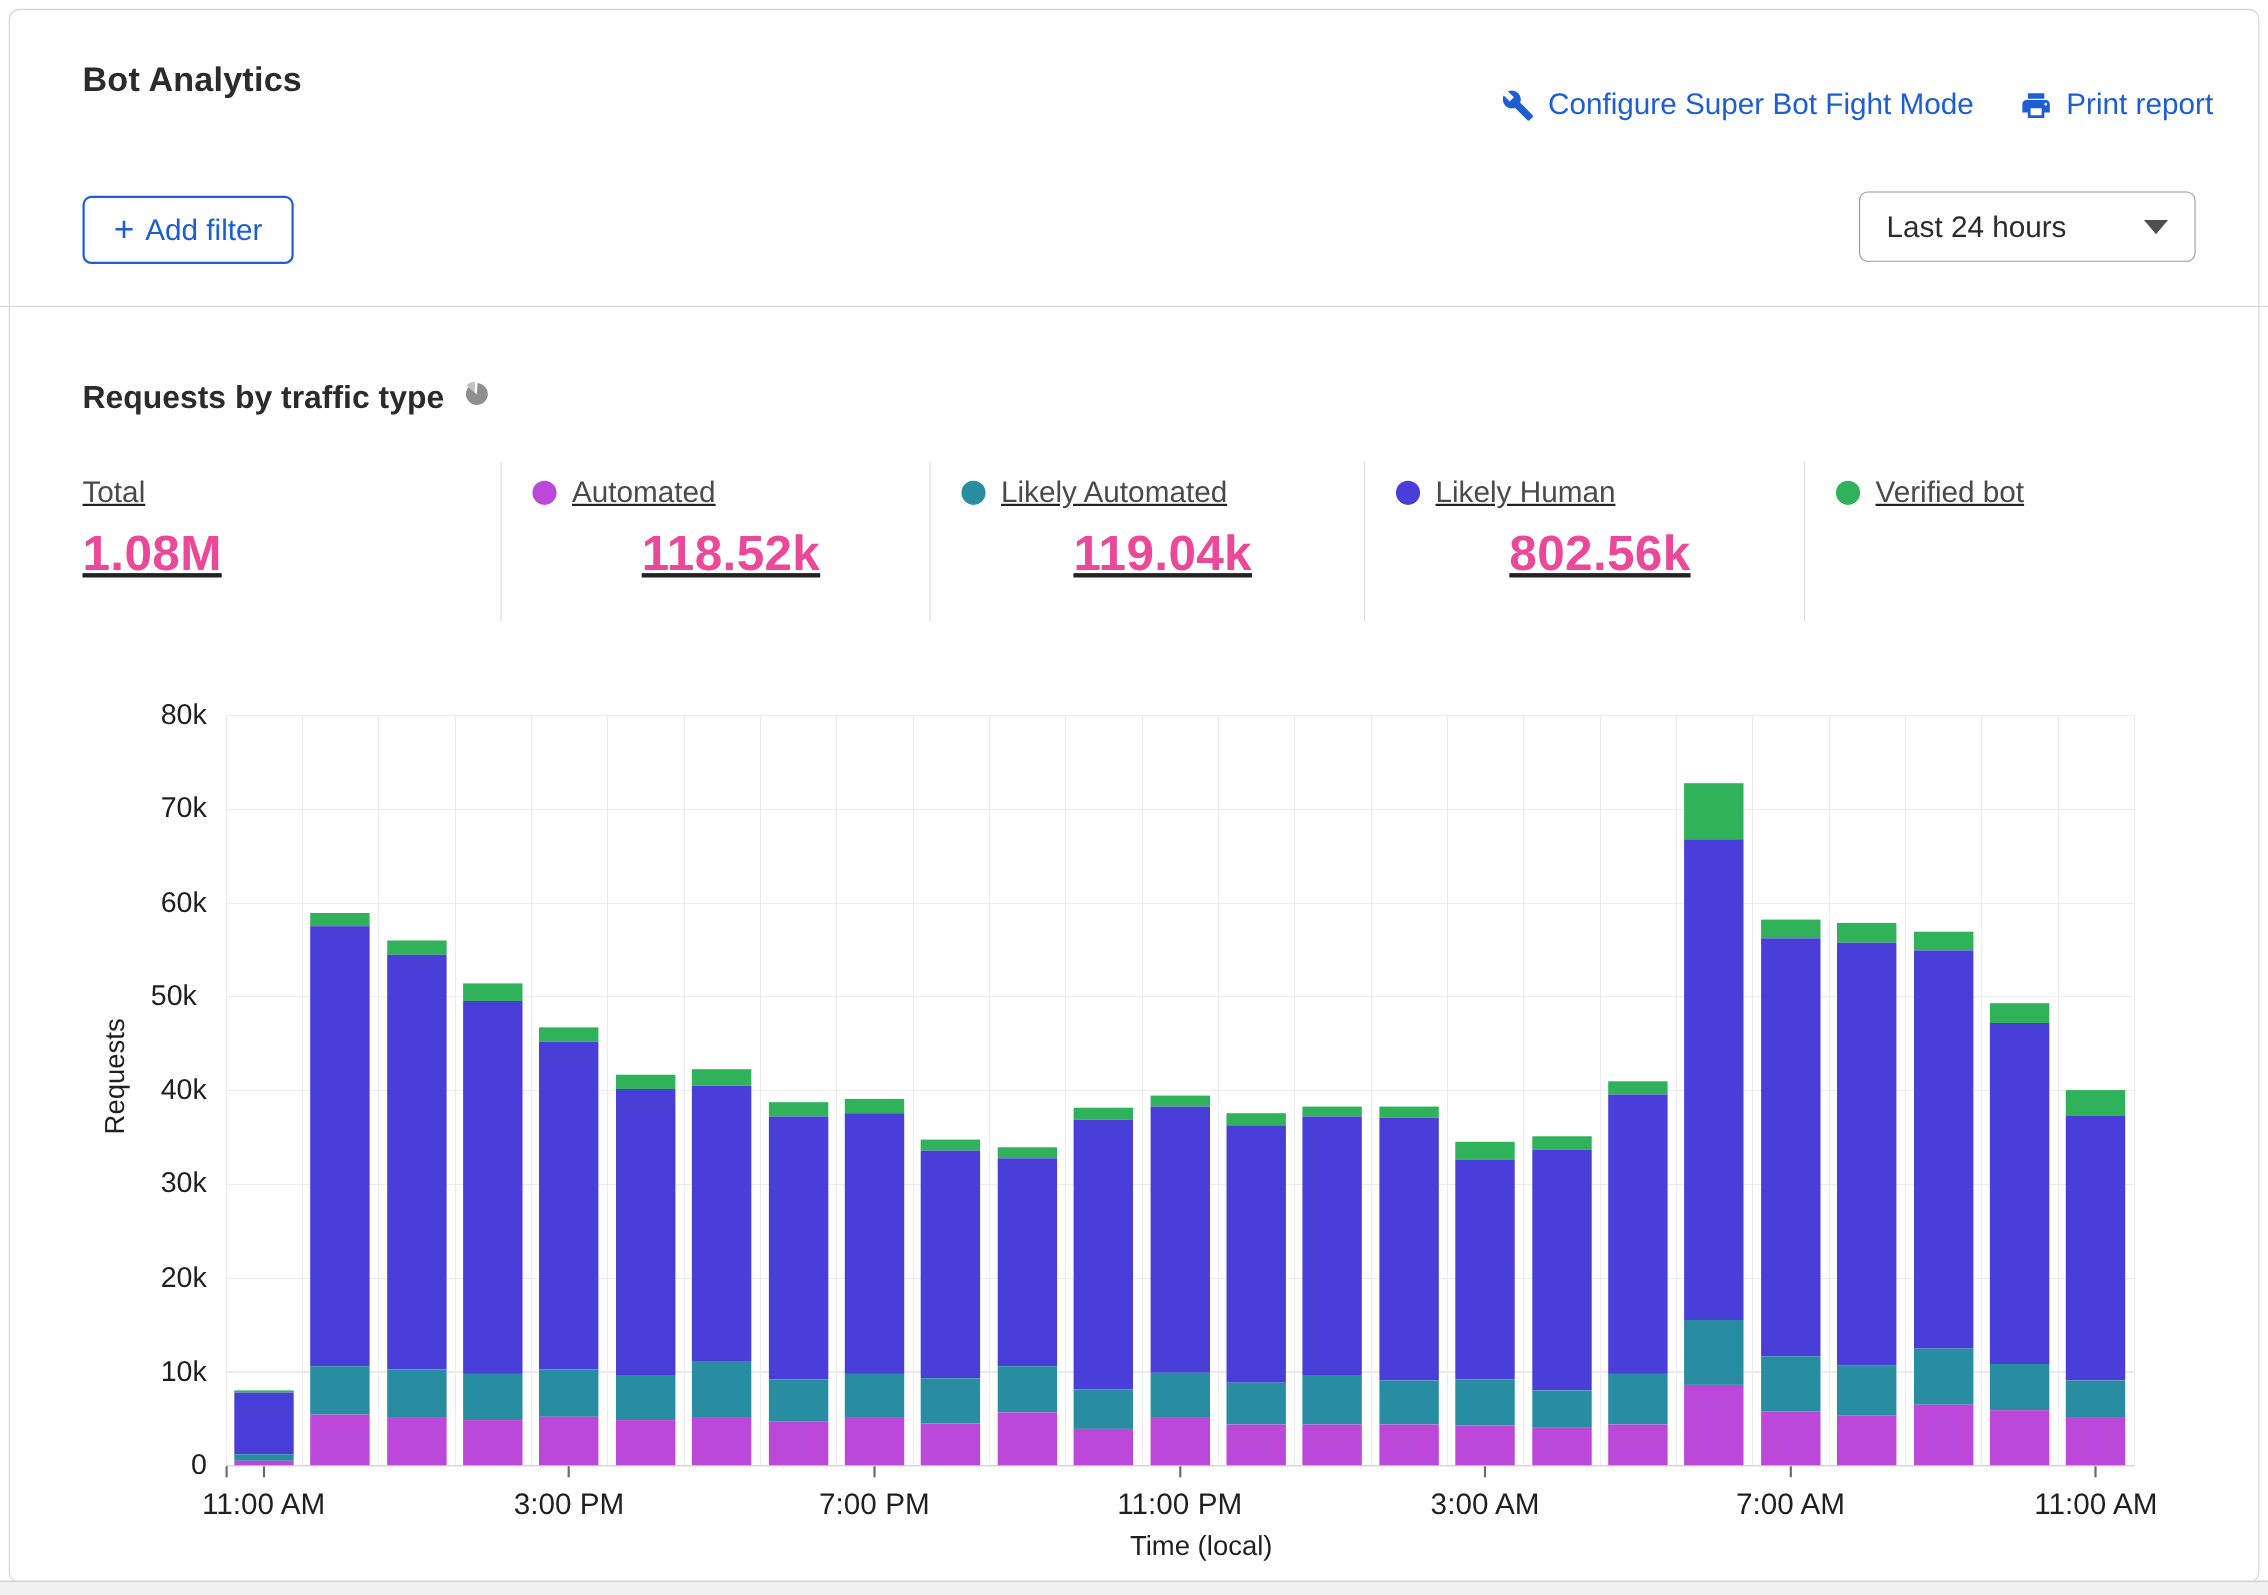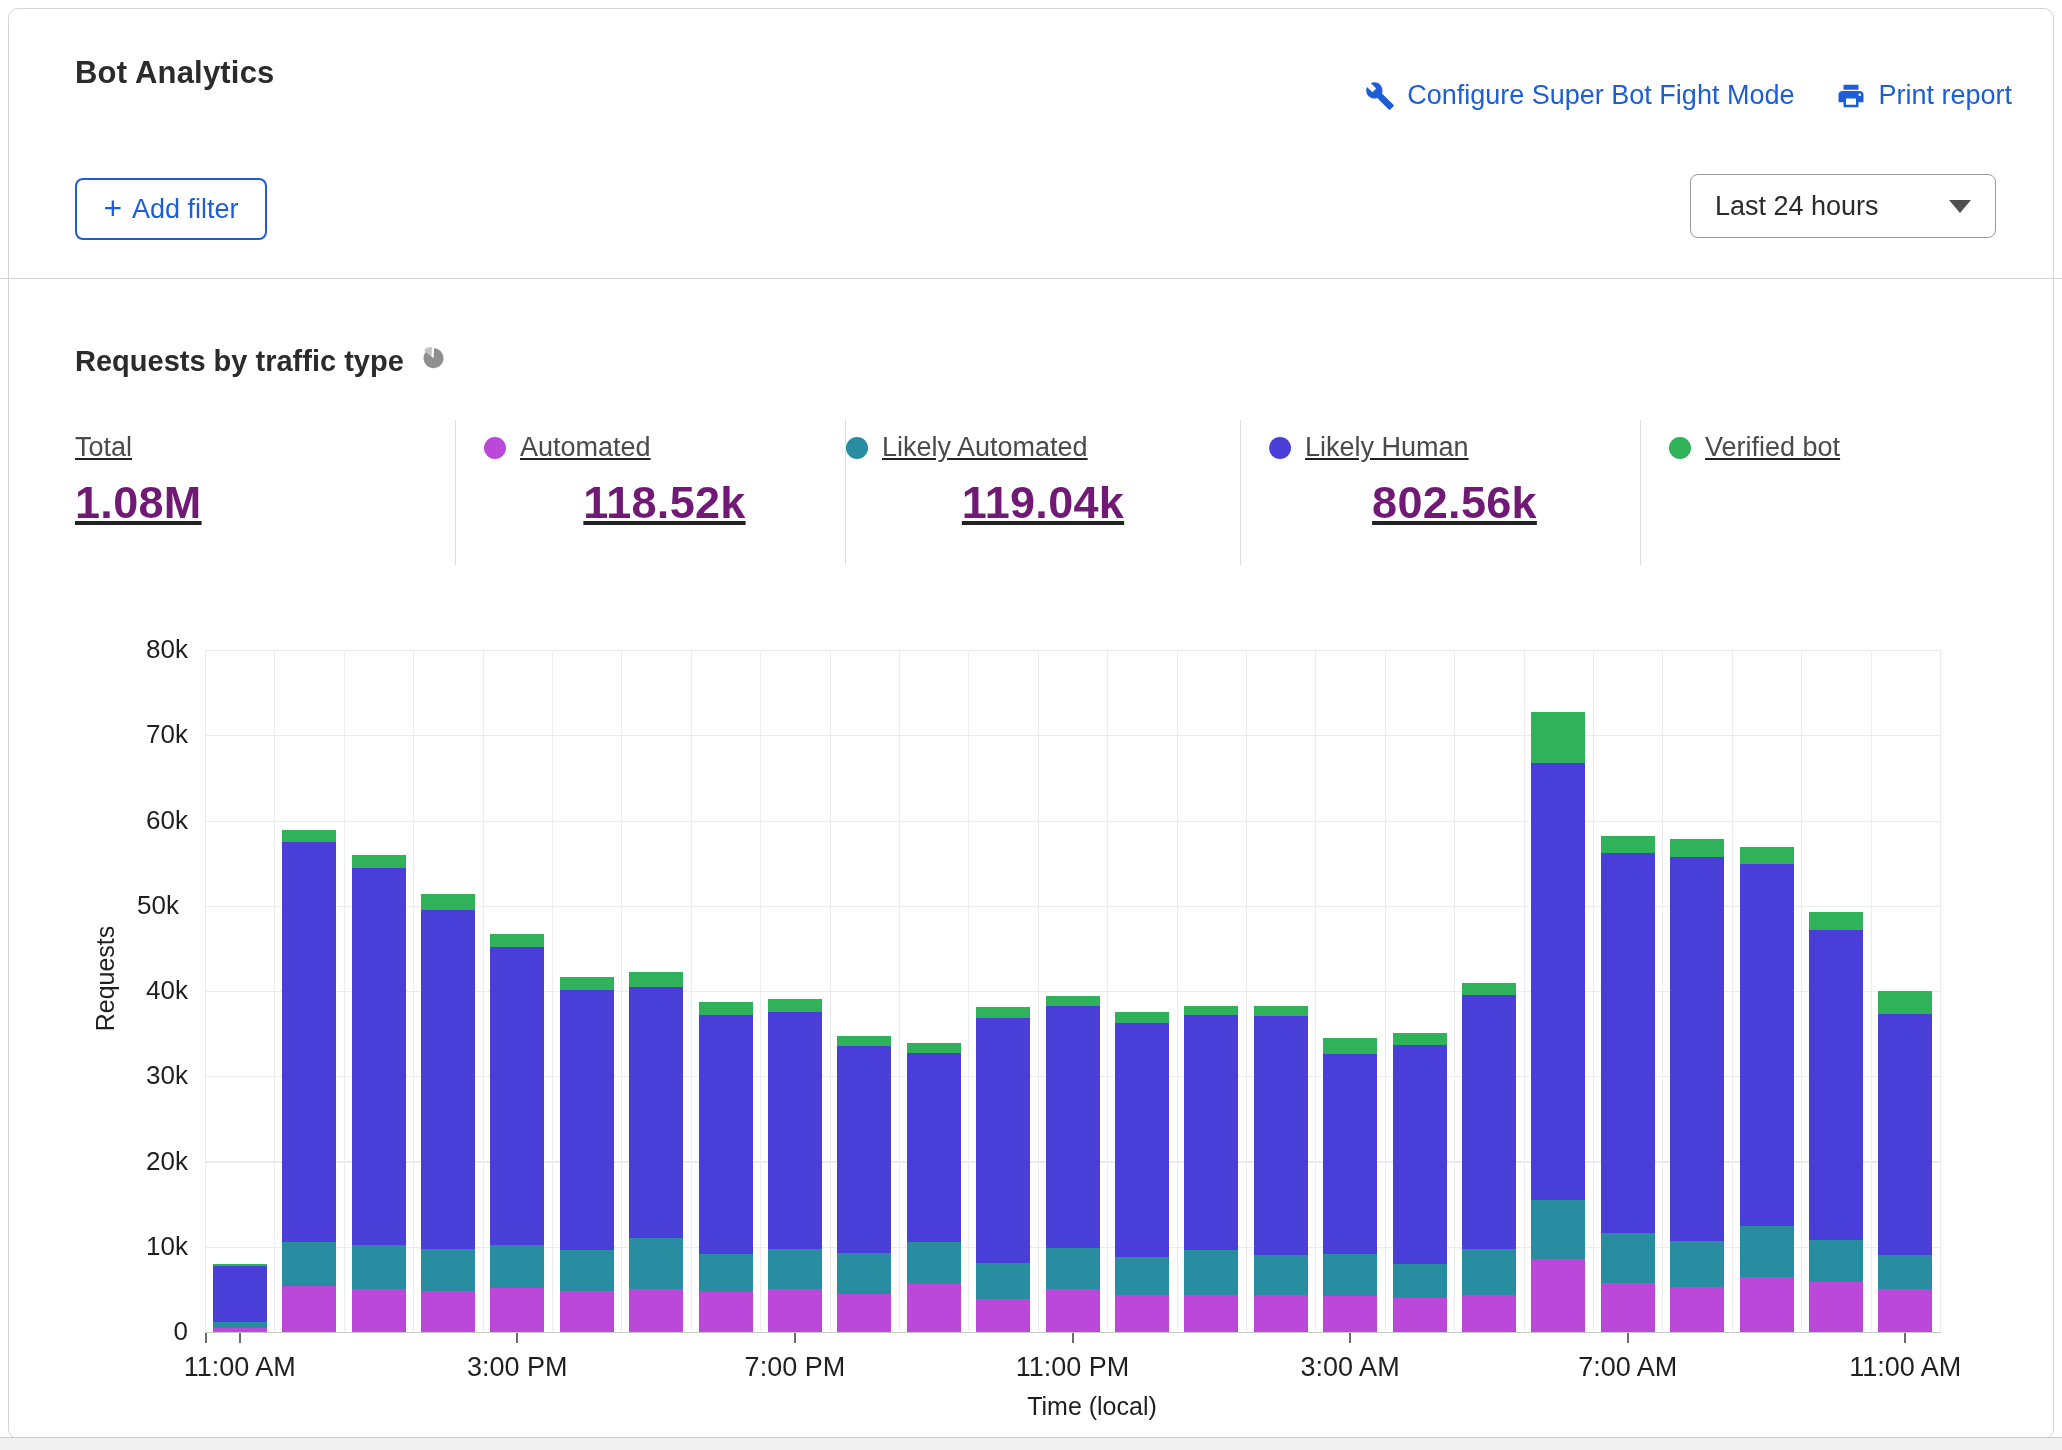--- a/index.html
+++ b/index.html
@@ -27,21 +27,21 @@
   .divider{left:0;top:278px;width:2062px;height:1px;background:#d4d4d4;}
   
   .section-title{left:75px;top:345px;display:flex;align-items:center;gap:16px;
       font-size:29px;font-weight:700;color:#2b2b2b;}
   
   .stats{left:0;top:420px;width:2062px;height:145px;display:flex;}
   .stat-col{box-sizing:border-box;padding-top:12px;text-decoration:underline;}
   .stat-col + .stat-col{border-left:1px solid #dcdcdc;text-align:center;}
   .stat-label{display:flex;align-items:center;gap:14px;font-size:27px;color:#4a4a4a;}
   .dot{width:22px;height:22px;border-radius:50%;flex:0 0 auto;}
-  .stat-value{margin-top:14px;font-size:45px;font-weight:700;color:#701a75;letter-spacing:.3px;}
+  .stat-value{margin-top:14px;font-size:45px;font-weight:700;color:#ec4899;letter-spacing:.3px;}
   
   .plot{left:205px;top:650px;width:1735px;height:682px;
       background-image:
         repeating-linear-gradient(to right,#ececec 0 1px,transparent 1px 69.4px),
         repeating-linear-gradient(to bottom,#ececec 0 1px,transparent 1px 85.25px);
       border-bottom:1px solid #c9c9c9;border-right:1px solid #ececec;}
   .bar{position:absolute;bottom:0;width:54px;display:flex;flex-direction:column-reverse;}
   .seg{width:100%;}
   .ytick{position:absolute;width:120px;text-align:right;font-size:26px;color:#1f1f1f;}
   .xtick-label{position:absolute;width:180px;text-align:center;font-size:27px;color:#1f1f1f;top:1352px;}
@@ -107,21 +107,21 @@
         </div>
       <div class="stat-value">1.08M</div>
     </div>
     <div class="stat-col" style="width:390px;padding-left:28px;">
       <div class="stat-label">
           <span class="dot" style="background: rgb(187, 72, 216);"></span>
           <span>Automated</span>
         </div>
       <div class="stat-value">118.52k</div>
     </div>
-    <div class="stat-col" style="width:395px;">
+    <div class="stat-col" style="width:395px;padding-left:28px;">
       <div class="stat-label">
           <span class="dot" style="background: rgb(41, 141, 161);"></span>
           <span>Likely Automated</span>
         </div>
       <div class="stat-value">119.04k</div>
     </div>
     <div class="stat-col" style="width:400px;padding-left:28px;">
       <div class="stat-label">
           <span class="dot" style="background: rgb(74, 62, 216);"></span>
           <span>Likely Human</span>

